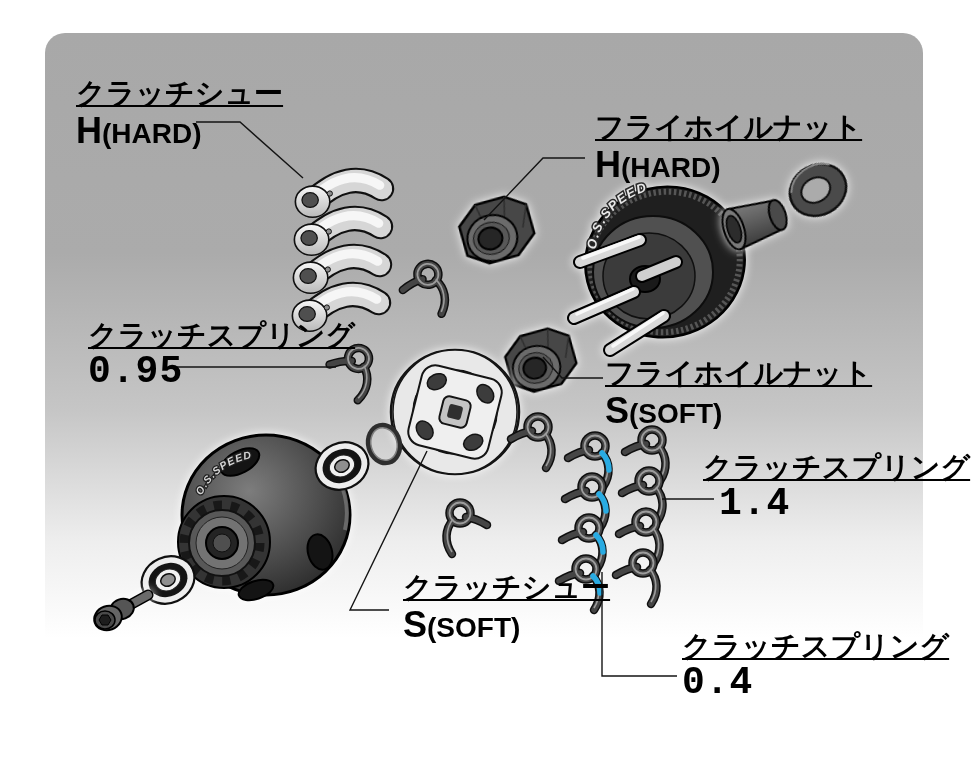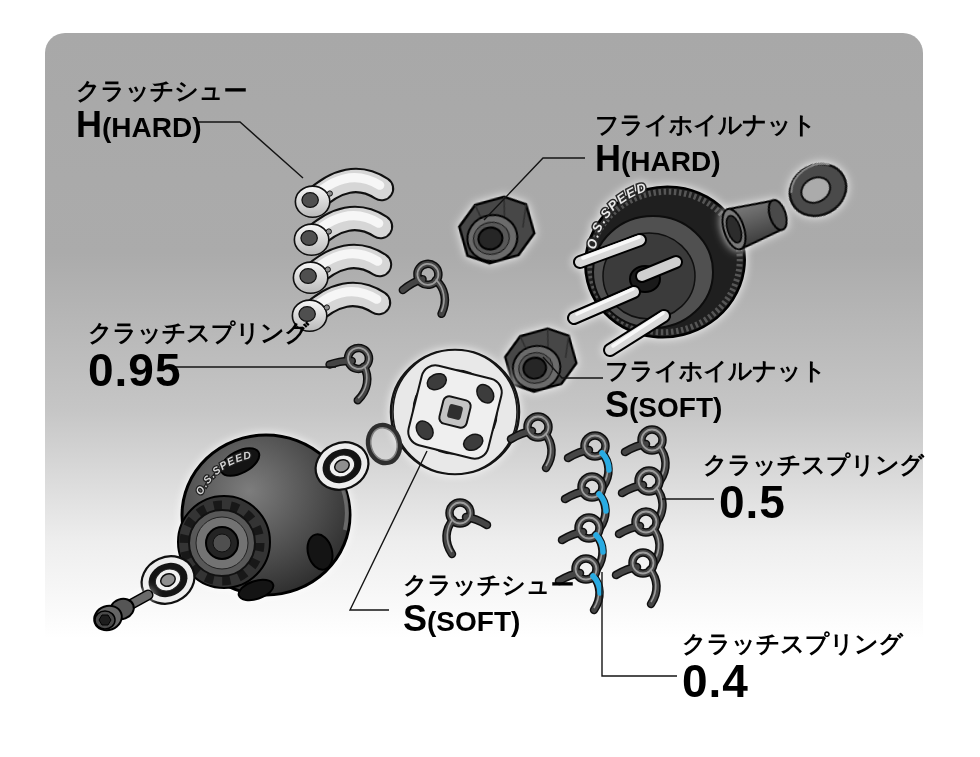--- a/index.html
+++ b/index.html
@@ -3,24 +3,24 @@
 <meta charset="utf-8">
 <style>
   html,body{margin:0;padding:0;background:#ffffff;}
   .stage{position:relative;width:980px;height:757px;background:#ffffff;overflow:hidden;
          font-family:"Liberation Sans","DejaVu Sans",sans-serif;}
   .panel{position:absolute;left:45px;top:33px;width:878px;height:688px;border-radius:20px;
          background:linear-gradient(180deg,#a8a8a8 0%,#ababab 32%,#c6c6c6 55%,#eeeeee 74%,#ffffff 88%);}
   svg.art{position:absolute;left:0;top:0;}
   .glow{filter:drop-shadow(0 0 5px rgba(255,255,255,0.9));}
   .label{position:absolute;color:#000;font-weight:800;line-height:1.1;}
-  .label .jp{font-size:24px;letter-spacing:0px;white-space:nowrap;}
+  .label .jp{font-size:29px;letter-spacing:0px;white-space:nowrap;text-decoration:underline;}
   .label .grade{font-size:28px;margin-top:1px;white-space:nowrap;}
   .label .grade .big{font-size:36px;}
-  .label .val{font-size:46px;letter-spacing:1px;margin-top:-1px;}
+  .label .val{font-size:38px;letter-spacing:1px;margin-top:-1px;font-family:Liberation Mono, monospace;}
   .label .val.indent{margin-left:16px;}
 </style>
 </head>
 <body>
 
 <div class="stage">
   <div class="panel"></div>
 
   <svg class="art" width="980" height="757" viewBox="0 0 980 757">
     <defs>
@@ -239,21 +239,21 @@
     <div class="val">0.95</div>
   </div>
 
   <div class="label" style="left:605px;top:358px;">
     <div class="jp">フライホイルナット</div>
     <div class="grade"><span class="big">S</span><span>(SOFT)</span></div>
   </div>
 
   <div class="label" style="left:703px;top:452px;">
     <div class="jp">クラッチスプリング</div>
-    <div class="val indent">0.5</div>
+    <div class="val indent">1.4</div>
   </div>
 
   <div class="label" style="left:403px;top:572px;">
     <div class="jp">クラッチシュー</div>
     <div class="grade"><span class="big">S</span><span>(SOFT)</span></div>
   </div>
 
   <div class="label" style="left:682px;top:631px;">
     <div class="jp">クラッチスプリング</div>
     <div class="val">0.4</div>

